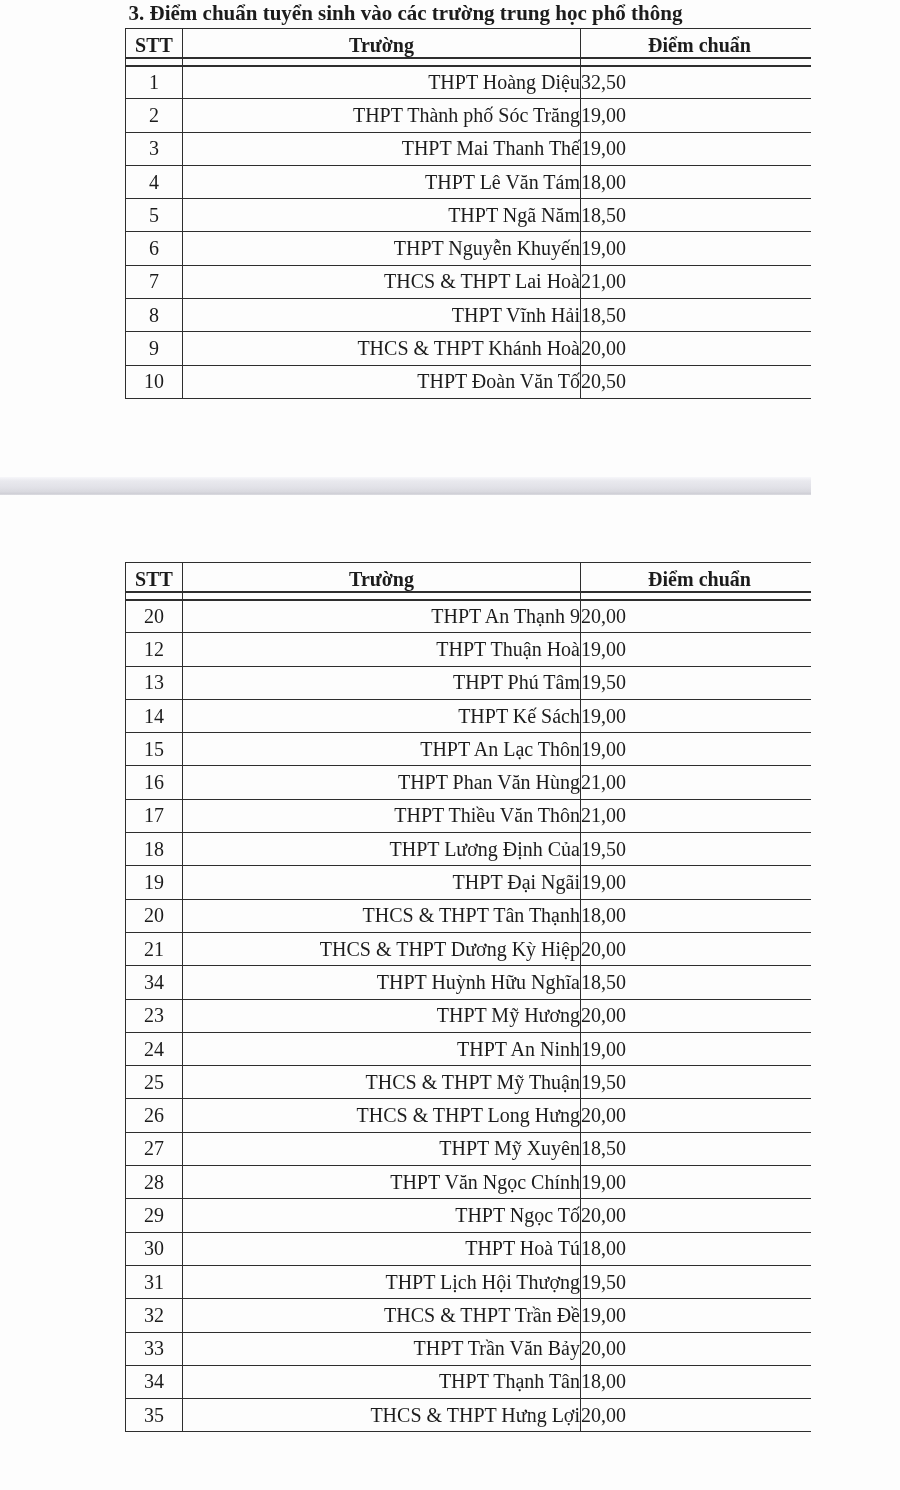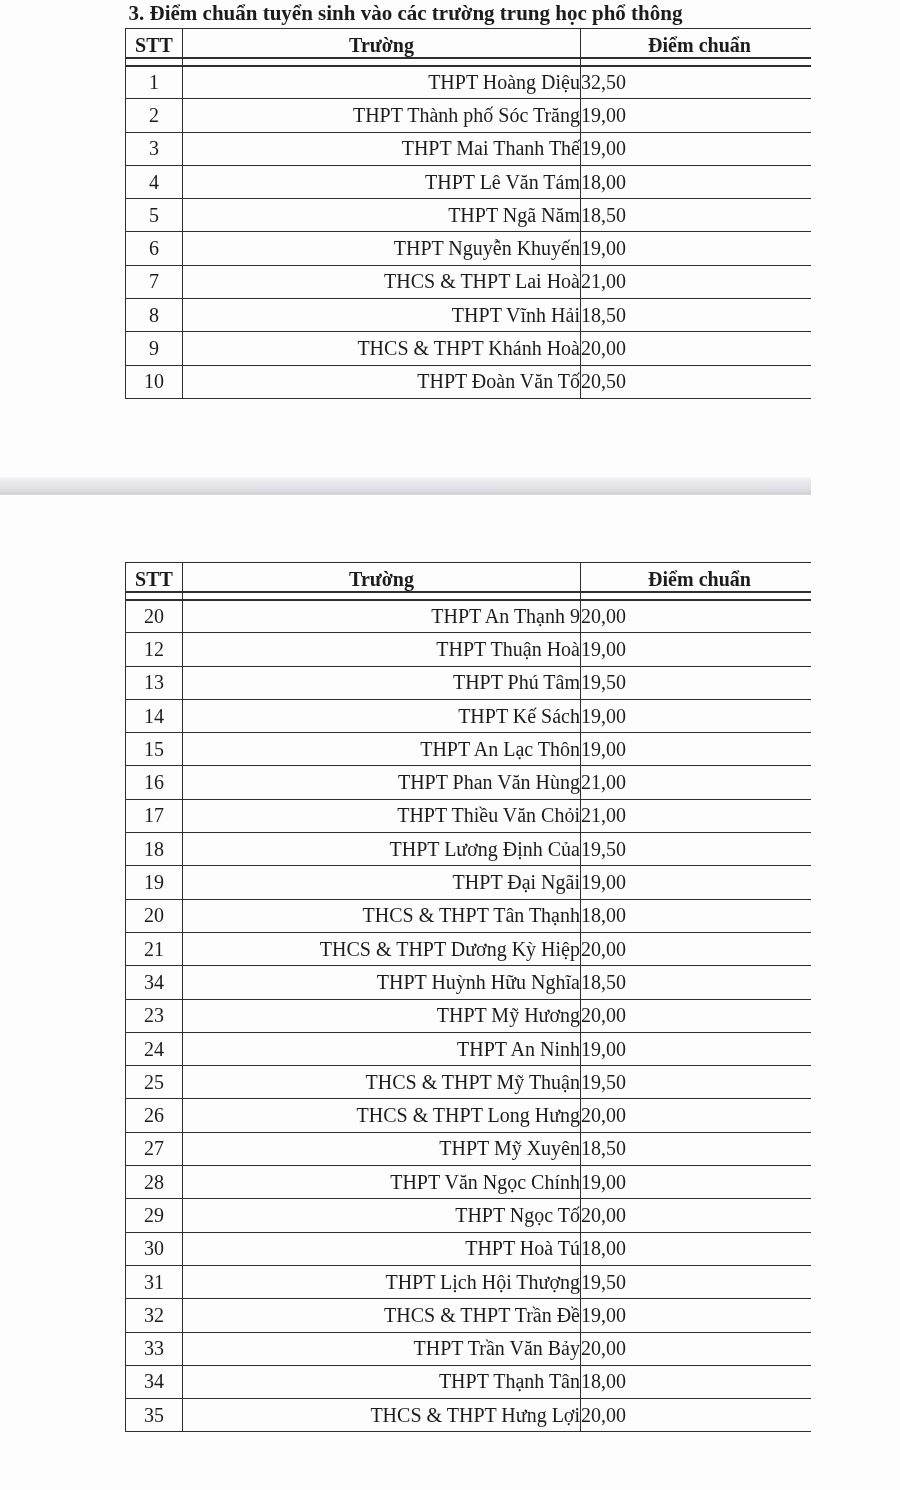--- a/index.html
+++ b/index.html
@@ -199,21 +199,21 @@
           <td class="cell-truong">THPT An Lạc Thôn</td>
           <td class="cell-diem">19,00</td>
         </tr>
         <tr>
           <td class="cell-stt">16</td>
           <td class="cell-truong">THPT Phan Văn Hùng</td>
           <td class="cell-diem">21,00</td>
         </tr>
         <tr>
           <td class="cell-stt">17</td>
-          <td class="cell-truong">THPT Thiều Văn Chỏi</td>
+          <td class="cell-truong">THPT Thiều Văn Thôn</td>
           <td class="cell-diem">21,00</td>
         </tr>
         <tr>
           <td class="cell-stt">18</td>
           <td class="cell-truong">THPT Lương Định Của</td>
           <td class="cell-diem">19,50</td>
         </tr>
         <tr>
           <td class="cell-stt">19</td>
           <td class="cell-truong">THPT Đại Ngãi</td>

